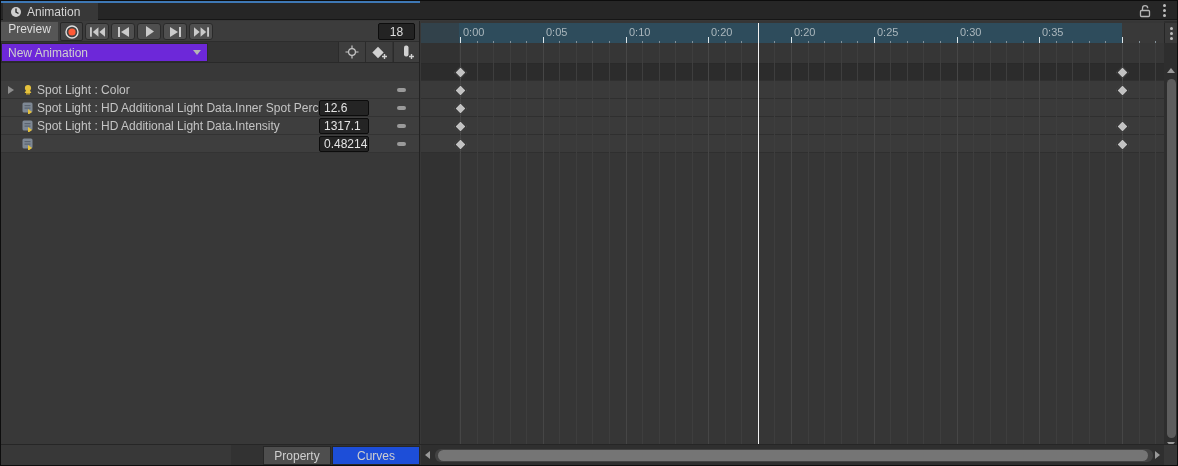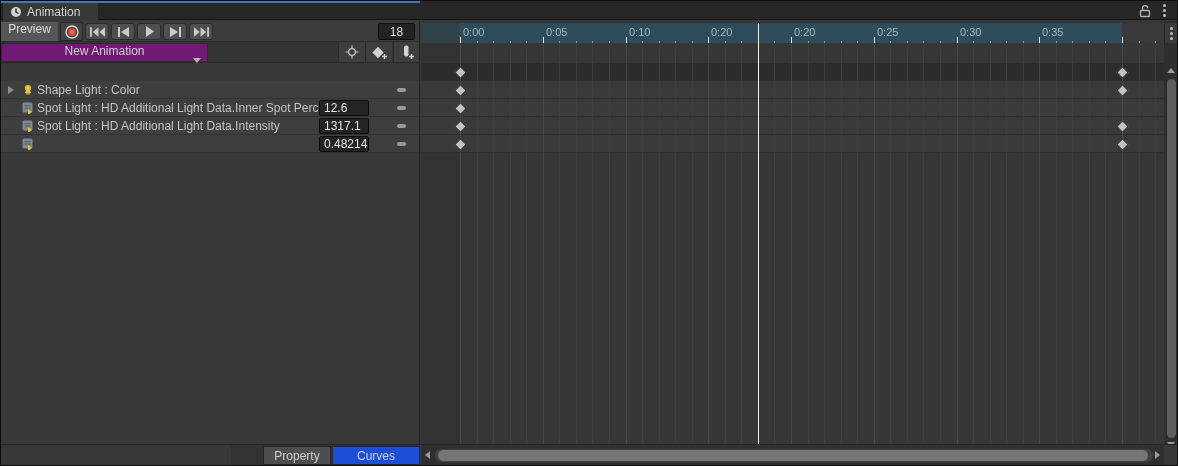--- a/index.html
+++ b/index.html
@@ -17,21 +17,21 @@
   .kebab i{width:3px;height:3px;border-radius:50%;background:#bdbdbd;}
 
   
   #left-pane{left:0;top:20px;width:419px;height:423px;background:#383838;}
   #tb1{left:0;top:0;width:419px;height:21px;background:#3c3c3c;border-bottom:1px solid #2d2d2d;}
   #tb2{left:0;top:21px;width:419px;height:21px;background:#343434;border-bottom:1px solid #292929;}
   #preview-btn{left:0;top:1px;width:57px;height:19px;background:#565656;color:#dcdcdc;display:flex;justify-content:center;cursor:pointer;}
   #record-btn{left:59px;top:1px;width:23px;height:19px;background:#434343;border:1px solid #272727;border-radius:2px;display:flex;align-items:center;justify-content:center;cursor:pointer;}
   .tbtn{top:2px;width:24px;height:17px;background:#4f4f4f;border:1px solid #2a2a2a;border-radius:3px;display:flex;align-items:center;justify-content:center;cursor:pointer;}
   #frame-field{left:377px;top:2px;width:37px;height:17px;background:#232323;border:1px solid #0d0d0d;border-radius:2px;color:#dfdfdf;display:flex;align-items:center;justify-content:center;}
-  #clip-dropdown{left:0;top:1px;width:207px;height:19px;background:#701a75;border:1px solid #2b2b2b;display:flex;align-items:center;padding:0 6px;color:#cfcfcf;cursor:pointer;flex-direction:column;}
+  #clip-dropdown{left:0;top:1px;width:207px;height:19px;background:#6d28d9;border:1px solid #2b2b2b;display:flex;align-items:center;padding:0 6px;color:#cfcfcf;cursor:pointer;}
   .caret{width:0;height:0;border-left:4px solid transparent;border-right:4px solid transparent;border-top:5px solid #b5b5b5;margin-left:auto;}
   .icell{top:0;height:20px;width:27px;background:#3e3e3e;border-left:1px solid #2b2b2b;display:flex;align-items:center;justify-content:center;cursor:pointer;}
 
   
   .prow{left:0;width:419px;height:18px;background:#3e3e3e;border-bottom:1px solid #333;display:flex;align-items:center;}
   .fold{width:0;height:0;border-top:4px solid transparent;border-bottom:4px solid transparent;border-left:6px solid #8e8e8e;position:absolute;left:7px;top:5px;}
   .picon{position:absolute;left:21px;top:3px;width:12px;height:12px;}
   .plabel{position:absolute;left:36px;top:2px;width:281px;height:14px;overflow:hidden;white-space:nowrap;color:#c4c4c4;}
   .pvalue{position:absolute;left:318px;top:1px;width:50px;height:16px;background:#242424;border:1px solid #0c0c0c;border-radius:2px;color:#e4e4e4;
           padding-left:4px;overflow:hidden;white-space:nowrap;line-height:14px;}
@@ -186,21 +186,21 @@
 
     <div class="abs prow" style="top:60px;">
       <span class="fold"></span>
       <span class="picon">
         <svg width="12" height="12" viewBox="0 0 12 12">
             <circle cx="6" cy="4" r="3.1" fill="#e5c23c"></circle>
             <path d="M2.6 9 L6 3 L9.4 9 Z" fill="#e5c23c"></path>
             <rect x="4" y="9" width="4" height="1.6" fill="#b5962c"></rect>
           </svg>
       </span>
-      <span class="plabel">Shape Light : Color</span>
+      <span class="plabel">Spot Light : Color</span>
       <span class="kdash"></span>
     </div>
     <div class="abs prow" style="top:78px;">
       <span class="picon">
         <svg width="12" height="12" viewBox="0 0 12 12">
             <rect x="0.5" y="0.5" width="10" height="10" rx="1.5" fill="#7e8894"></rect>
             <rect x="2.5" y="3" width="6" height="1.2" fill="#5b6470"></rect>
             <rect x="2.5" y="5.5" width="6" height="1.2" fill="#5b6470"></rect>
             <polygon points="5,8 11,8 8,12" fill="#e5c23c" transform="rotate(-90 8 10)"></polygon>
           </svg>

